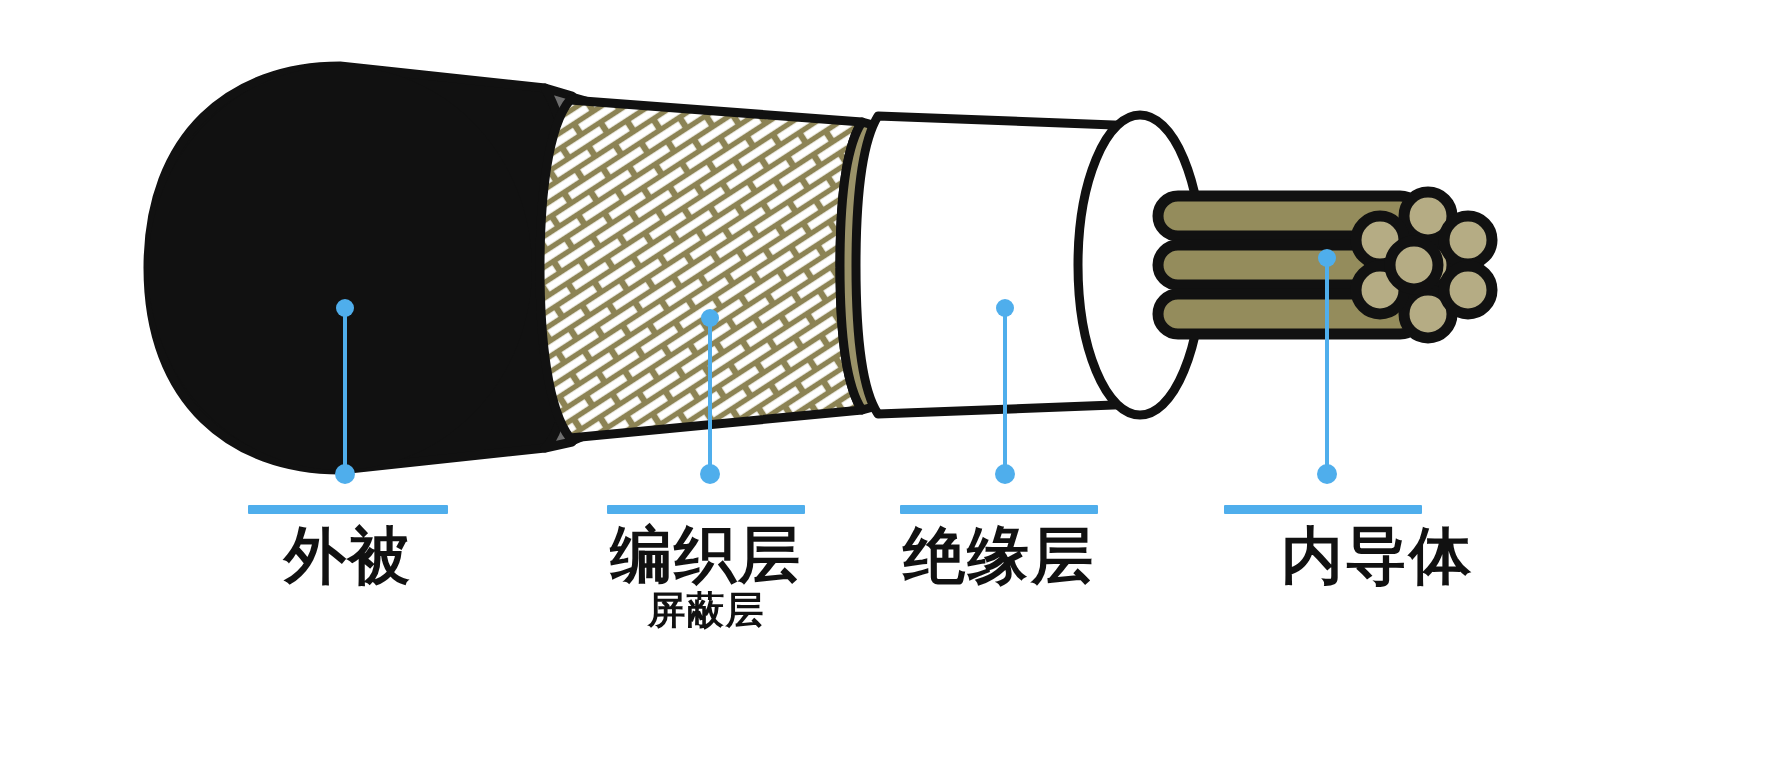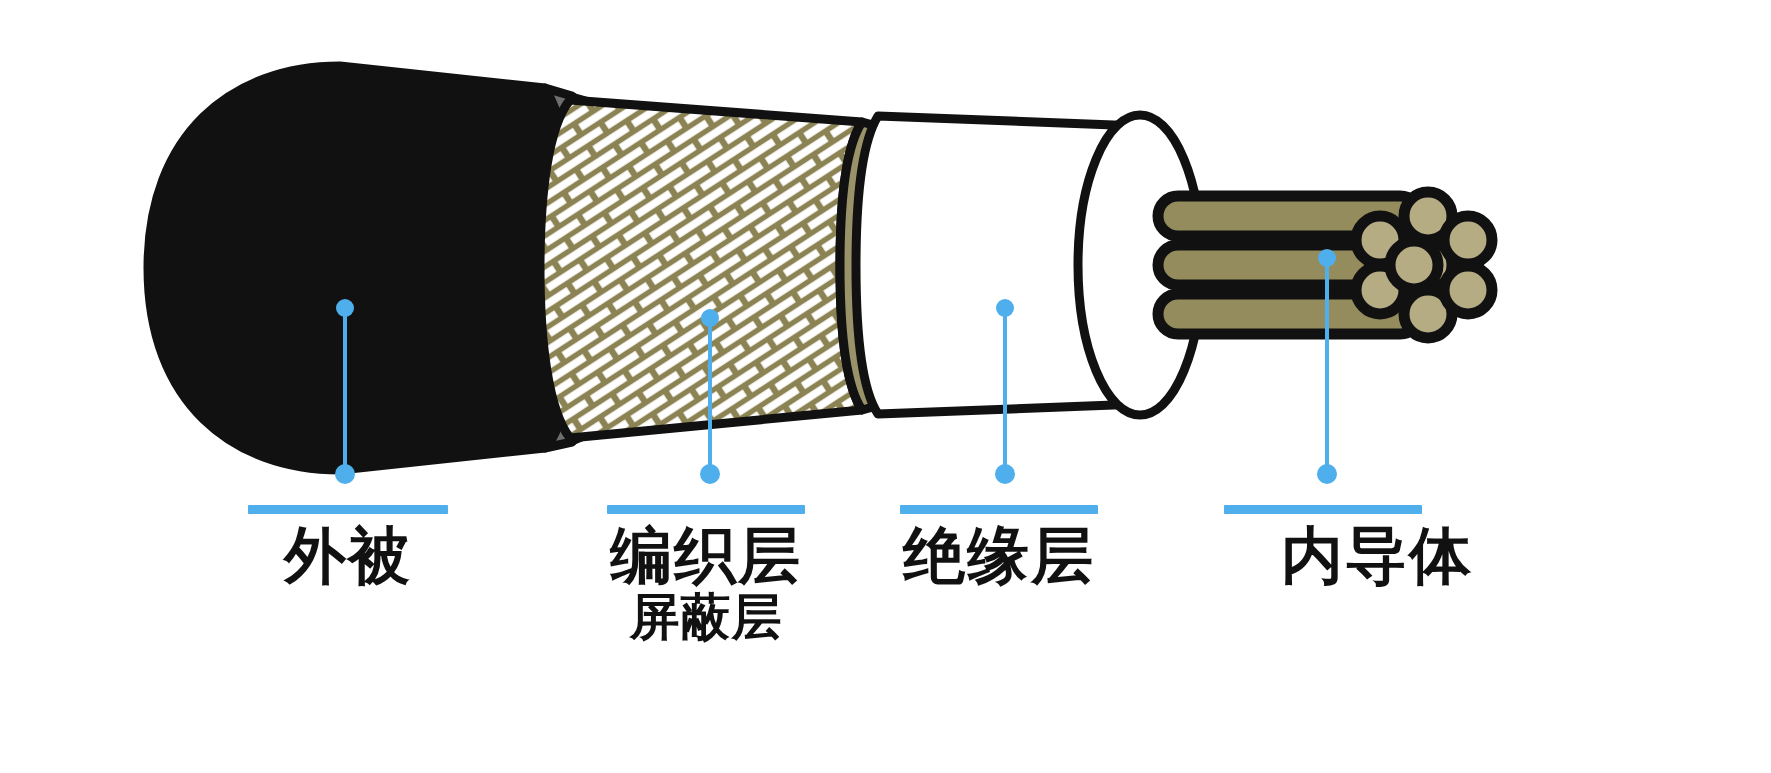--- a/index.html
+++ b/index.html
@@ -16,21 +16,21 @@
 
   .label-group{position:absolute;text-align:center;}
   .label-bar{
     height:9px;border-radius:1px;margin:0 auto 10px auto;
   }
   .label-main{
     font-size:62px;font-weight:700;color:#111111;
     line-height:1.02;letter-spacing:2px;white-space:nowrap;
   }
   .label-sub{
-    font-size:50px;font-weight:700;color:#111111;
+    font-size:38px;font-weight:700;color:#111111;
     line-height:1.05;letter-spacing:1px;margin-top:4px;white-space:nowrap;
   }
 </style>
 </head>
 <body>
 
 <div id="stage">
 
   <svg class="diagram" viewBox="0 0 1771 773">
     <defs>
@@ -145,21 +145,21 @@
       <circle cx="1327" cy="258" r="9"></circle>
       <circle cx="1327" cy="474" r="10"></circle>
     </g>
   </svg>
 
   <div class="label-group" style="left:198px;top:505px;width:300px;">
     <div class="label-bar" style="width:200px;background:#4FAEEC;"></div>
     <div class="label-main">外被</div>
   </div>
 
-  <div class="label-group" style="left:556px;top:505px;width:300px;">
+  <div class="label-group" style="left:556px;top:505px;width:300px;font-family:Liberation Serif, serif;">
     <div class="label-bar" style="width:198px;background:#4FAEEC;"></div>
     <div class="label-main">编织层</div>
     <div class="label-sub">屏蔽层</div>
   </div>
 
   <div class="label-group" style="left:849px;top:505px;width:300px;">
     <div class="label-bar" style="width:198px;background:#4FAEEC;"></div>
     <div class="label-main">绝缘层</div>
   </div>
 

